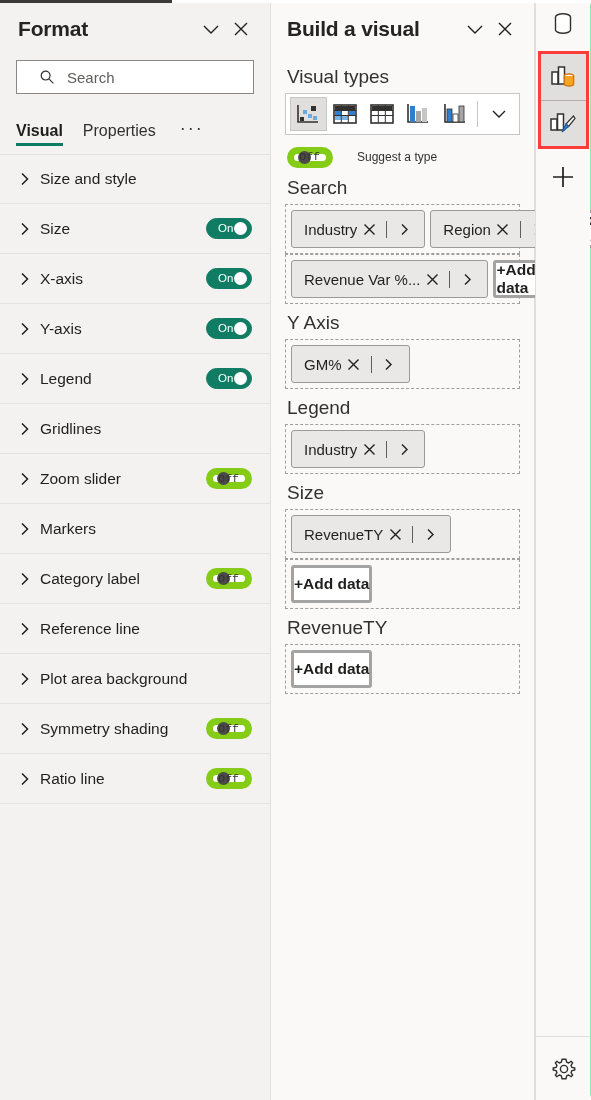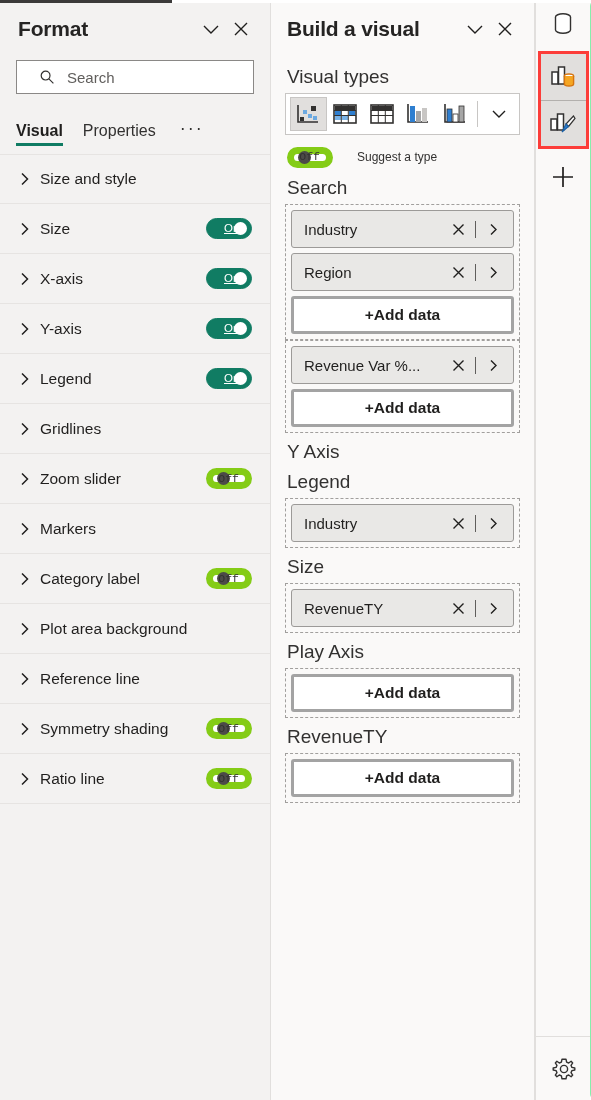--- a/index.html
+++ b/index.html
@@ -105,21 +105,21 @@
   .toggle.on { background: #107c63; border: 1px solid #107c63; }
   .toggle.off { background: #ffffff; border: 7px solid #84cc16; font-family: Liberation Mono, monospace; }
   .toggle .knob {
     position: absolute; width: 13px; height: 13px; border-radius: 50%;
   }
   .toggle.on .knob { right: 4px; background: #ffffff; }
   .toggle.off .knob { left: 4px; background: #4c4a48; }
   .toggle .tlabel {
     position: absolute; font-size: 11.5px; line-height: 1;
   }
-  .toggle.on .tlabel { left: 17px; color: #ffffff; text-decoration: underline; }
+  .toggle.on .tlabel { left: 11px; color: #ffffff; }
   .toggle.off .tlabel { right: 6px; color: #323130; }
 
   
   .build-pane {
     width: 264px; height: 1100px;
     background: #faf9f8;
     border-right: 1px solid #e1dfdd;
     flex: 0 0 264px;
     padding: 0 12px;
     position: relative;
@@ -151,21 +151,21 @@
   .suggest-row {
     display: flex; align-items: center; gap: 24px;
     margin: 10px 0 4px 4px; height: 24px;
   }
   .suggest-text { font-size: 12px; color: #323130; }
 
   .well {
     border: 1px dashed #a19f9d;
     padding: 5px;
     margin: 0 2px;
-    display: flex; flex-direction: column; gap: 5px;
+    display: flex; flex-direction: row; gap: 5px;
     background: transparent;
   }
   .chip {
     height: 38px;
     background: #e9e8e6;
     border: 1px solid #9c9a98;
     border-radius: 3px;
     display: flex; align-items: center;
     padding: 0 8px 0 12px;
     cursor: pointer;
@@ -368,29 +368,29 @@
             <span class="knob"></span>
             <span class="tlabel">Off</span>
           </span>
         </div>
         <div class="fmt-row">
           <span class="chev">
             <svg width="16" height="16" viewBox="0 0 16 16">
               <path d="M5 2.5 L10.5 8 L5 13.5" fill="none" stroke="#201f1e" stroke-width="1.5"></path>
             </svg>
           </span>
+          <span class="fmt-label">Reference line</span>
+        </div>
+        <div class="fmt-row">
+          <span class="chev">
+            <svg width="16" height="16" viewBox="0 0 16 16">
+              <path d="M5 2.5 L10.5 8 L5 13.5" fill="none" stroke="#201f1e" stroke-width="1.5"></path>
+            </svg>
+          </span>
           <span class="fmt-label">Plot area background</span>
-        </div>
-        <div class="fmt-row">
-          <span class="chev">
-            <svg width="16" height="16" viewBox="0 0 16 16">
-              <path d="M5 2.5 L10.5 8 L5 13.5" fill="none" stroke="#201f1e" stroke-width="1.5"></path>
-            </svg>
-          </span>
-          <span class="fmt-label">Reference line</span>
         </div>
         <div class="fmt-row">
           <span class="chev">
             <svg width="16" height="16" viewBox="0 0 16 16">
               <path d="M5 2.5 L10.5 8 L5 13.5" fill="none" stroke="#201f1e" stroke-width="1.5"></path>
             </svg>
           </span>
           <span class="fmt-label">Symmetry shading</span>
           <span class="toggle off">
             <span class="knob"></span>
@@ -537,20 +537,36 @@
             <span class="chip-sep"></span>
             <span class="chip-chev">
               <svg width="15" height="15" viewBox="0 0 15 15">
                 <path d="M5 2.5 L10 7.5 L5 12.5" fill="none" stroke="#201f1e" stroke-width="1.4"></path>
               </svg>
             </span>
           </div>
           <div class="add-data">+Add data</div>
         </div>
         <div class="sec-label">Y Axis</div>
+        <div class="well">
+          <div class="chip">
+            <span class="chip-name">GM%</span>
+            <span class="chip-x">
+              <svg width="15" height="15" viewBox="0 0 15 15">
+                <path d="M2.5 2.5 L12.5 12.5 M12.5 2.5 L2.5 12.5" stroke="#201f1e" stroke-width="1.4" fill="none"></path>
+              </svg>
+            </span>
+            <span class="chip-sep"></span>
+            <span class="chip-chev">
+              <svg width="15" height="15" viewBox="0 0 15 15">
+                <path d="M5 2.5 L10 7.5 L5 12.5" fill="none" stroke="#201f1e" stroke-width="1.4"></path>
+              </svg>
+            </span>
+          </div>
+        </div>
         <div class="sec-label">Legend</div>
         <div class="well">
           <div class="chip">
             <span class="chip-name">Industry</span>
             <span class="chip-x">
               <svg width="15" height="15" viewBox="0 0 15 15">
                 <path d="M2.5 2.5 L12.5 12.5 M12.5 2.5 L2.5 12.5" stroke="#201f1e" stroke-width="1.4" fill="none"></path>
               </svg>
             </span>
             <span class="chip-sep"></span>
@@ -571,21 +587,20 @@
               </svg>
             </span>
             <span class="chip-sep"></span>
             <span class="chip-chev">
               <svg width="15" height="15" viewBox="0 0 15 15">
                 <path d="M5 2.5 L10 7.5 L5 12.5" fill="none" stroke="#201f1e" stroke-width="1.4"></path>
               </svg>
             </span>
           </div>
         </div>
-        <div class="sec-label">Play Axis</div>
         <div class="well">
           <div class="add-data">+Add data</div>
         </div>
         <div class="sec-label">RevenueTY</div>
         <div class="well">
           <div class="add-data">+Add data</div>
         </div>
       </div>
   </div>
 

